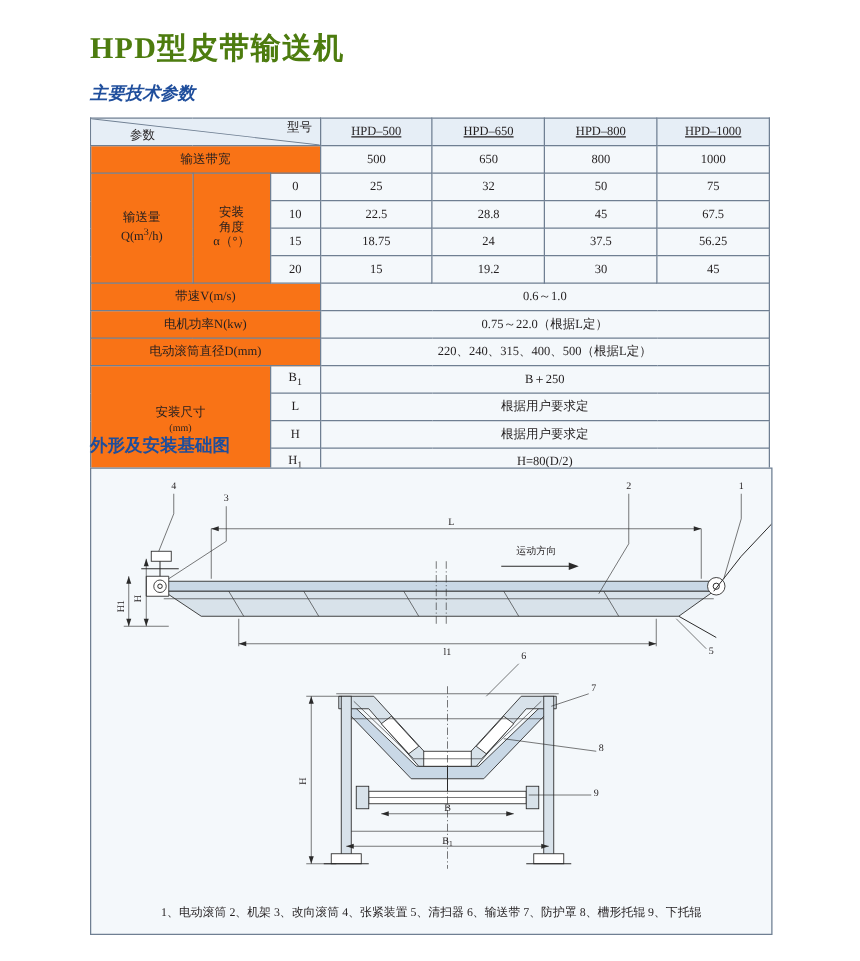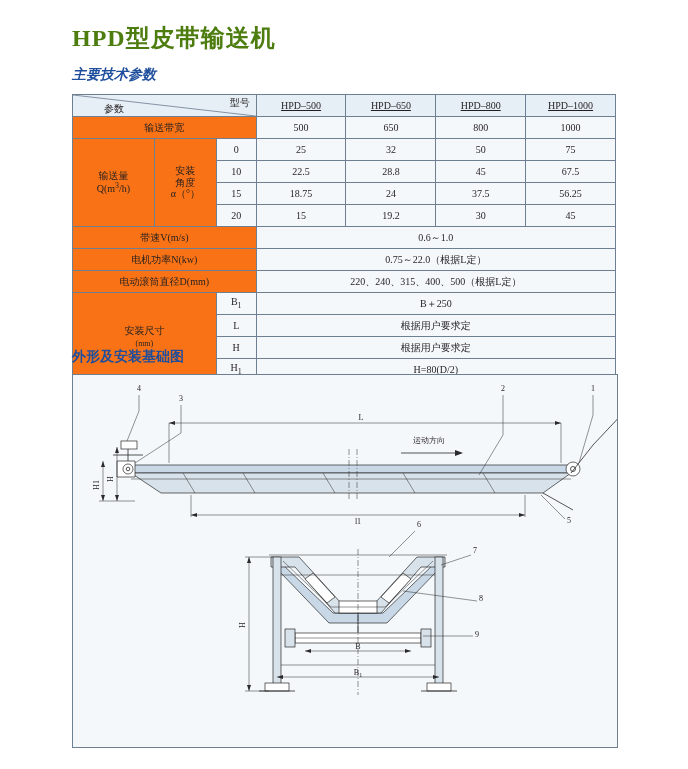--- a/index.html
+++ b/index.html
@@ -352,13 +352,14 @@
       <line class="lnt" x1="398" y1="180" x2="368" y2="190"></line>
 
       <text class="t" x="408" y="226" text-anchor="middle">8</text>
       <line class="lnt" x1="404" y1="226" x2="330" y2="216"></line>
 
       <text class="t" x="404" y="262" text-anchor="middle">9</text>
       <line class="lnt" x1="400" y1="261" x2="350" y2="261"></line>
     </g>
   </svg>
 
+  <div class="legend">1、电动滚筒   2、机架   3、改向滚筒   4、张紧装置   5、清扫器   6、输送带   7、防护罩   8、槽形托辊   9、下托辊</div>
 </div>
 
 </body></html>

